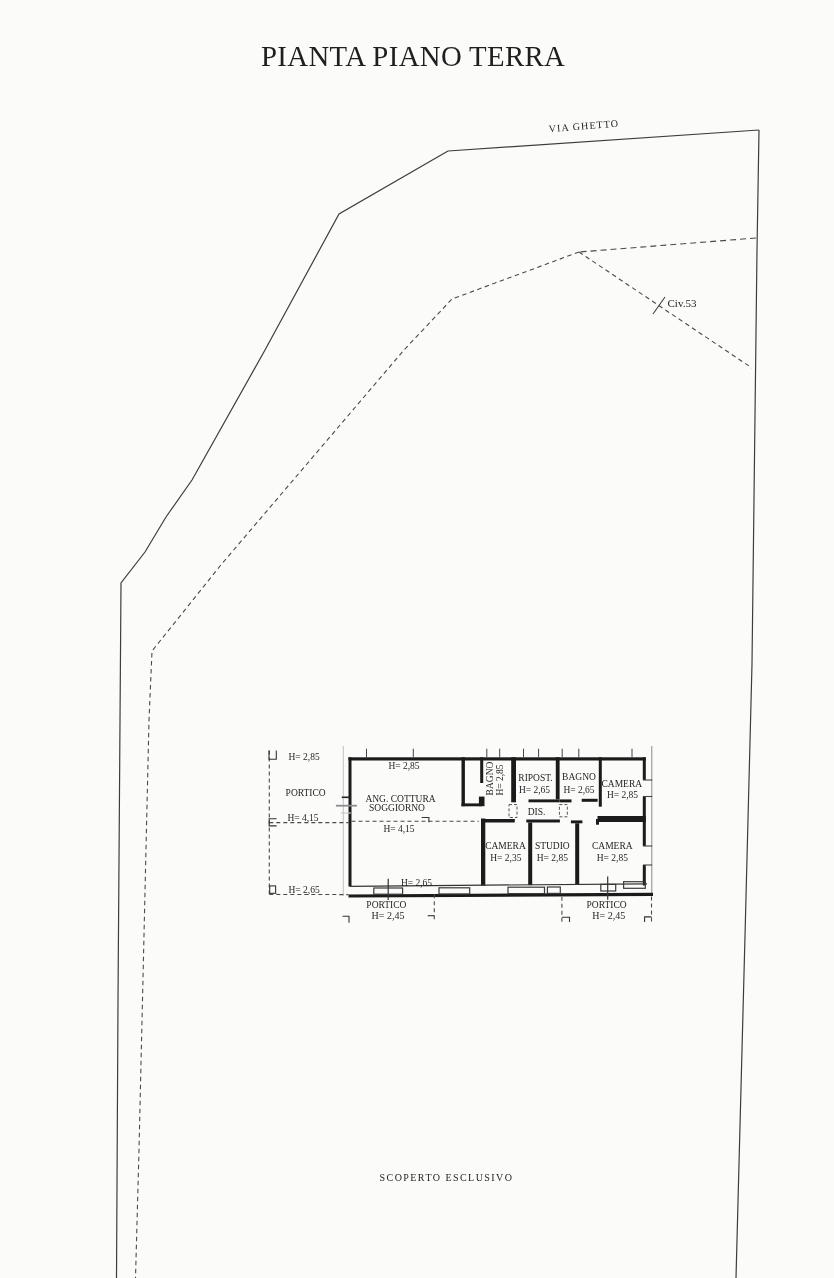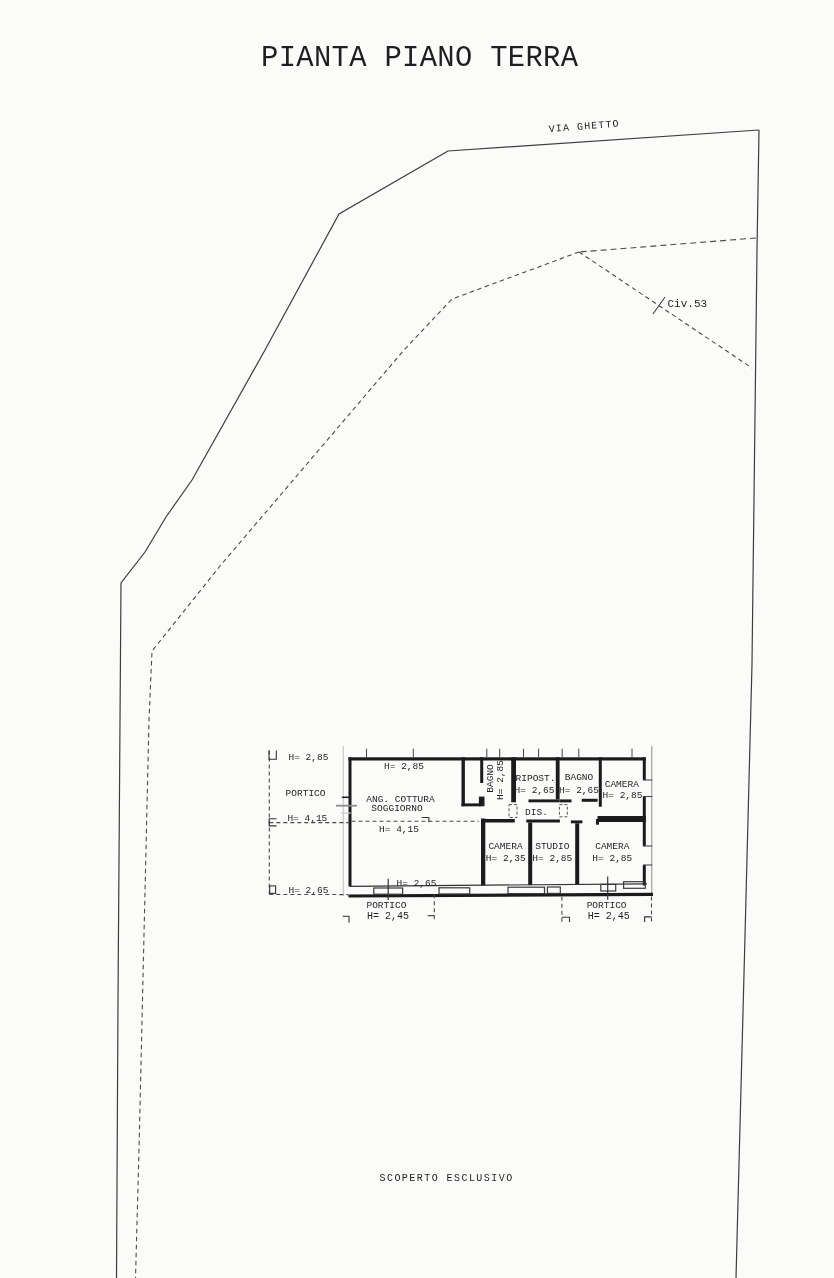--- a/index.html
+++ b/index.html
@@ -1,17 +1,17 @@
 <!DOCTYPE html>
 <html><head>
 <meta charset="utf-8">
 <style>
   html,body{margin:0;padding:0;background:#ffffff;}
   #page{position:relative;width:834px;height:1278px;background:#fbfbfa;overflow:hidden;
-        font-family:Liberation Mono, monospace;}
+        font-family:Liberation Serif, serif;}
   svg{position:absolute;left:0;top:0;filter:blur(0.4px);}
   text{fill:#1f1f1f;}
 </style>
 </head>
 <body>
 <div id="page">
 <svg width="834" height="1278" viewBox="0 0 834 1278">
 
   <text x="261" y="65.8" font-size="28.8" letter-spacing="0.35" fill="#151515">PIANTA PIANO TERRA</text>
 

